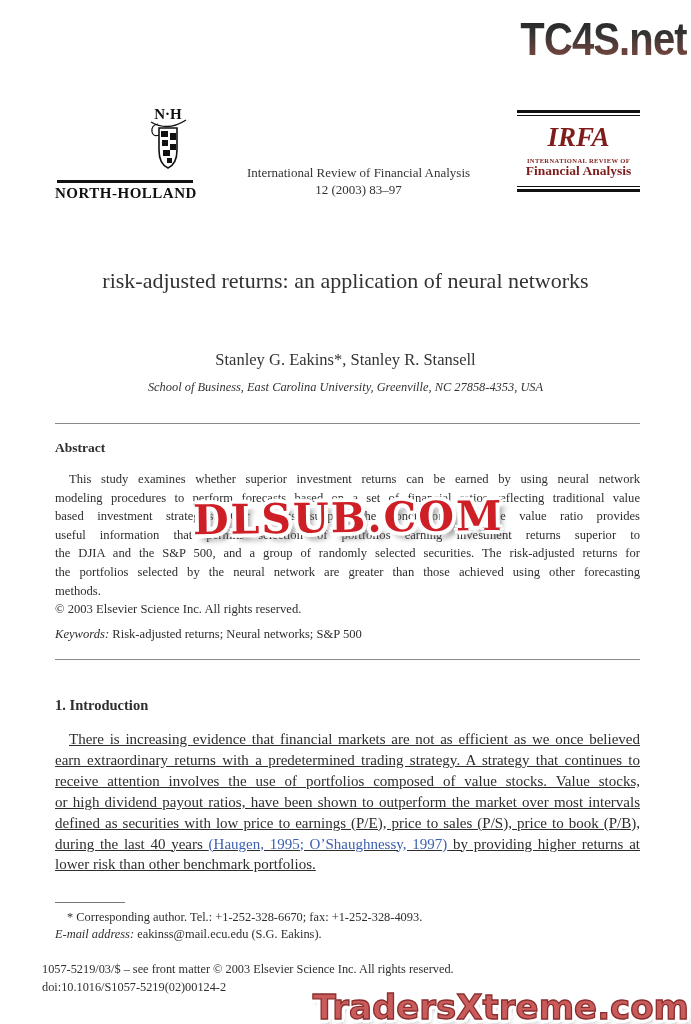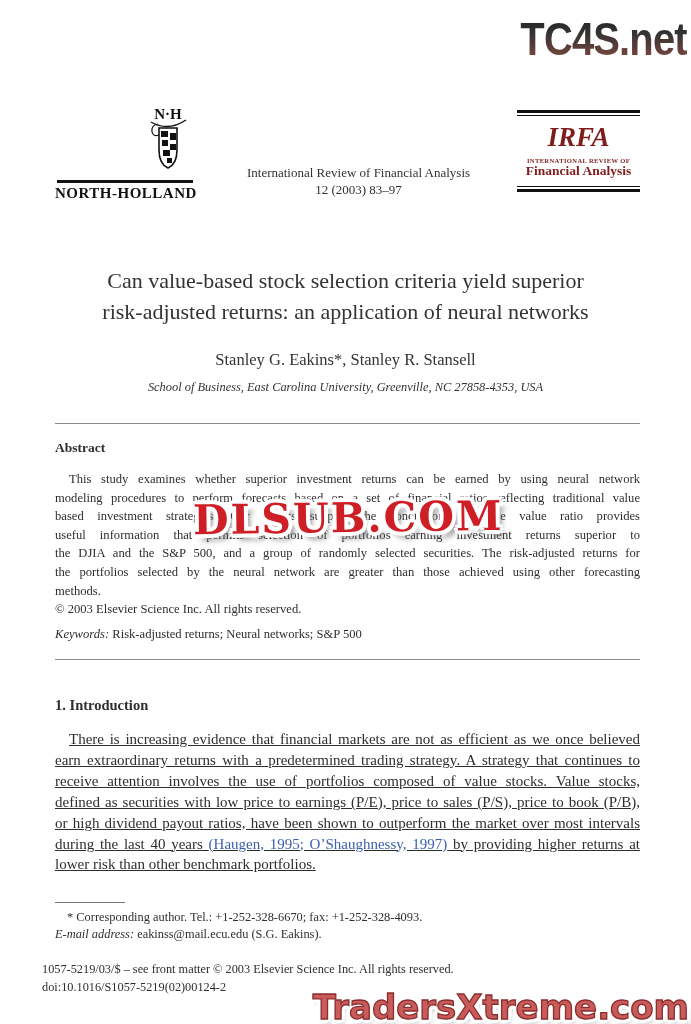--- a/index.html
+++ b/index.html
@@ -137,21 +137,20 @@
     <div class="bar-thick"></div>
     <div class="bar-thin"></div>
     <div class="irfa-acronym">IRFA</div>
     <div class="irfa-sub">INTERNATIONAL REVIEW OF</div>
     <div class="irfa-title">Financial Analysis</div>
     <div class="bar-thin-b"></div>
     <div class="bar-thick"></div>
   </div>
 
   <div class="title">
-    <div>Can value-based stock selection criteria yield superior</div>
     <div>risk-adjusted returns: an application of neural networks</div>
   </div>
   <div class="authors">Stanley G. Eakins*, Stanley R. Stansell</div>
   <div class="affiliation">School of Business, East Carolina University, Greenville, NC 27858-4353, USA</div>
 
   <div class="rule rule1"></div>
 
   <div class="abstract-heading">Abstract</div>
   <div class="abstract-body">
     <div class="j indent">This study examines whether superior investment returns can be earned by using neural network</div>
@@ -168,22 +167,22 @@
     <span class="kw-label">Keywords:</span><span> Risk-adjusted returns; Neural networks; S&amp;P 500</span>
   </div>
 
   <div class="rule rule2"></div>
 
   <div class="intro-heading">1. Introduction</div>
   <div class="intro-body">
     <div class="j indent"><span>There is increasing evidence that financial markets are not as efficient as we once believed</span></div>
     <div class="j"><span>earn extraordinary returns with a predetermined trading strategy. A strategy that continues to</span></div>
     <div class="j"><span>receive attention involves the use of portfolios composed of value stocks. Value stocks,</span></div>
+    <div class="j"><span>or high dividend payout ratios, have been shown to outperform the market over most intervals</span></div>
     <div class="j"><span>defined as securities with low price to earnings (P/E), price to sales (P/S), price to book (P/B),</span></div>
-    <div class="j"><span>or high dividend payout ratios, have been shown to outperform the market over most intervals</span></div>
     <div class="j"><span>during the last 40 years </span><span class="cite">(Haugen, 1995; O’Shaughnessy, 1997)</span><span> by providing higher returns at</span></div>
     <div><span>lower risk than other benchmark portfolios.</span></div>
   </div>
 
   <div class="fn-rule"></div>
   <div class="footnotes">
     <div class="fn-indent">* Corresponding author. Tel.: +1-252-328-6670; fax: +1-252-328-4093.</div>
     <div>
       <span class="em-label">E-mail address:</span><span> eakinss@mail.ecu.edu (S.G. Eakins).</span>
     </div>

